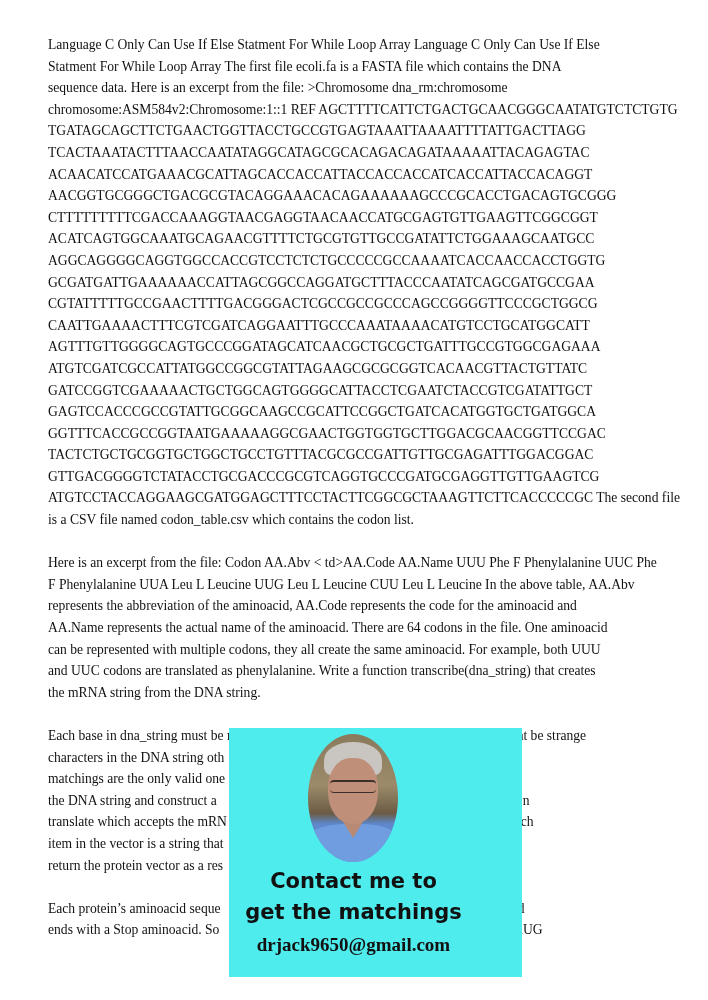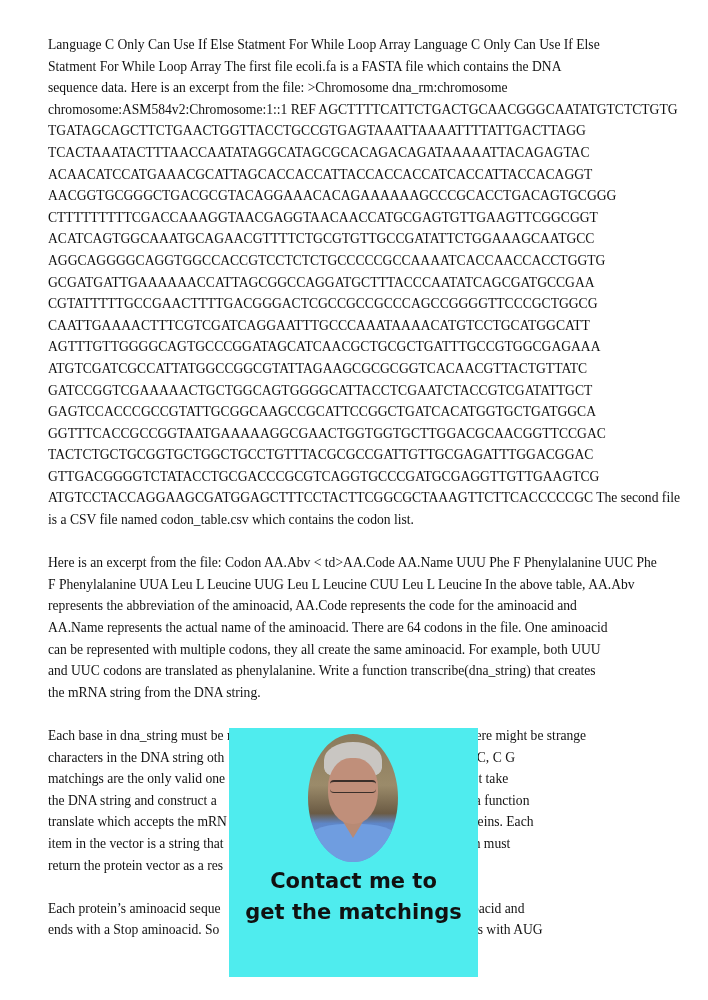--- a/index.html
+++ b/index.html
@@ -28,21 +28,21 @@
       white-space: nowrap;
     }
     .line {
       display: block;
       white-space: nowrap;
     }
     .overlay {
       position: absolute;
       left: 229px;
       top: 728px;
-      width: 249px;
+      width: 293px;
       height: 249px;
       background: #4fecee;
     }
     .portrait {
       position: absolute;
       left: 79px;
       top: 6px;
       width: 90px;
       height: 128px;
       border-radius: 50%;
@@ -170,13 +170,14 @@
 <div class="overlay">
   <div class="portrait">
     <div class="hair"></div>
     <div class="shirt"></div>
     <div class="collar"></div>
     <div class="face"></div>
     <div class="glasses"></div>
   </div>
   <div class="cta l1">Contact me to</div>
   <div class="cta l2">get the matchings</div>
+  <div class="email">drjack9650@gmail.com</div>
 </div>
 
 </body></html>

